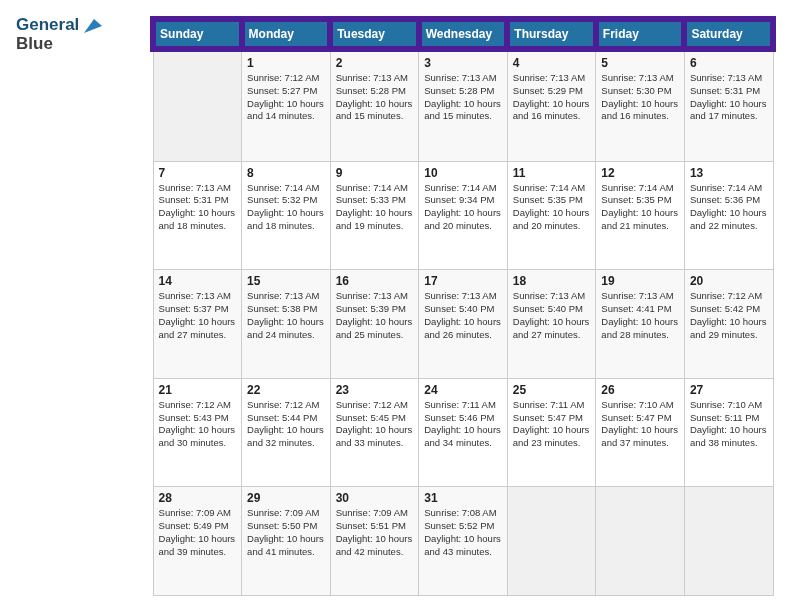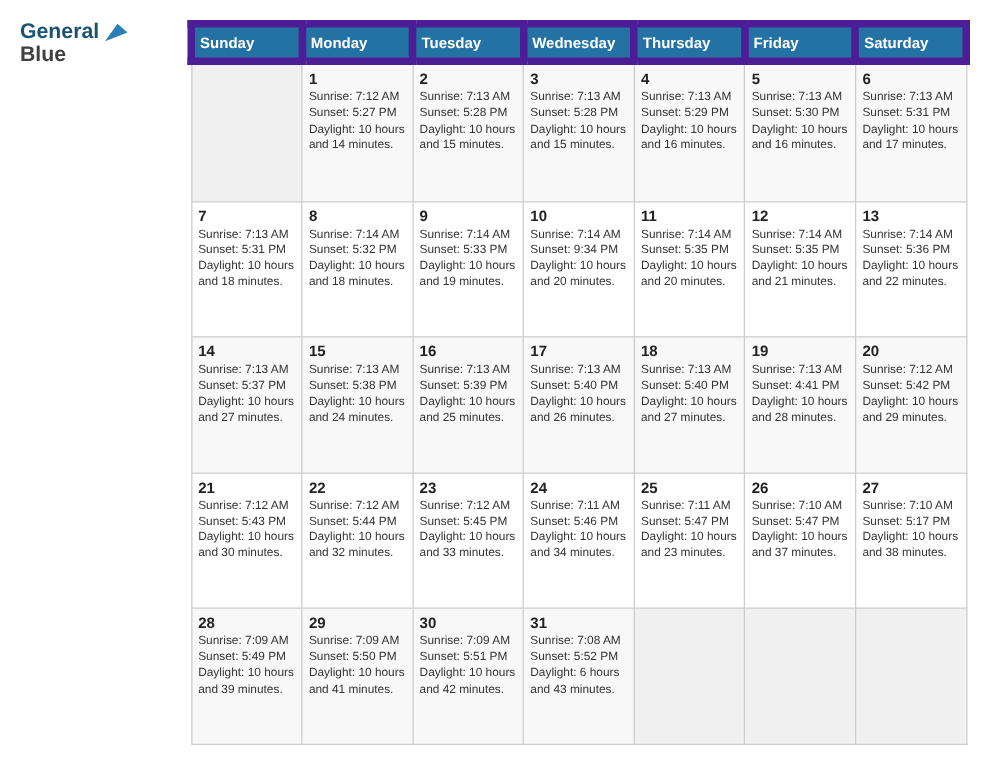--- a/index.html
+++ b/index.html
@@ -329,21 +329,21 @@
           <div class="cell-content">
             <div>Sunrise: 7:10 AM</div>
             <div>Sunset: 5:47 PM</div>
             <div>Daylight: 10 hours and 37 minutes.</div>
           </div>
         </td>
           <td>
           <span class="day-num">27</span>
           <div class="cell-content">
             <div>Sunrise: 7:10 AM</div>
-            <div>Sunset: 5:17 PM</div>
+            <div>Sunset: 5:11 PM</div>
             <div>Daylight: 10 hours and 38 minutes.</div>
           </div>
         </td>
         </tr>
         <tr>
           <td>
           <span class="day-num">28</span>
           <div class="cell-content">
             <div>Sunrise: 7:09 AM</div>
             <div>Sunset: 5:49 PM</div>
@@ -364,21 +364,21 @@
             <div>Sunrise: 7:09 AM</div>
             <div>Sunset: 5:51 PM</div>
             <div>Daylight: 10 hours and 42 minutes.</div>
           </div>
         </td>
           <td>
           <span class="day-num">31</span>
           <div class="cell-content">
             <div>Sunrise: 7:08 AM</div>
             <div>Sunset: 5:52 PM</div>
-            <div>Daylight: 6 hours and 43 minutes.</div>
+            <div>Daylight: 10 hours and 43 minutes.</div>
           </div>
         </td>
           <td class="empty-cell"></td>
           <td class="empty-cell"></td>
           <td class="empty-cell"></td>
         </tr>
       </tbody>
   </table>
 </div>
 

